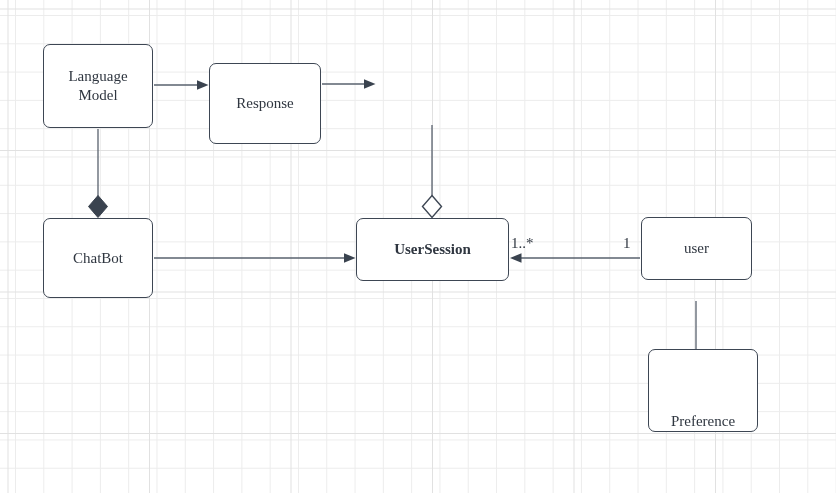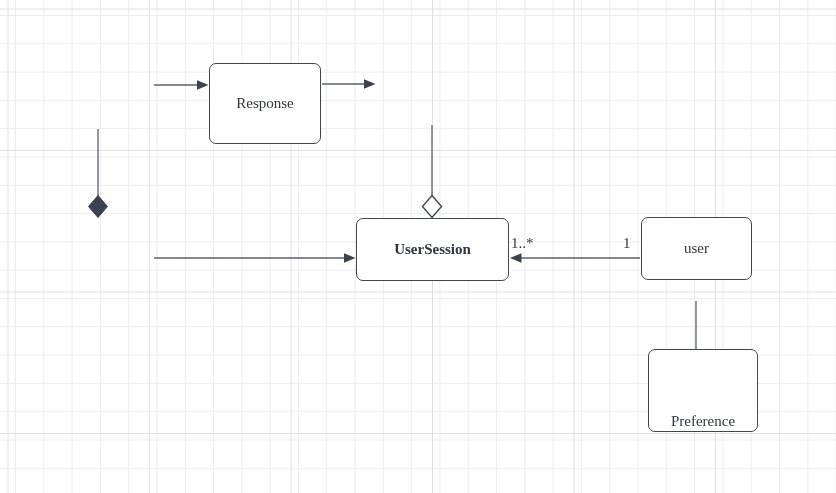--- a/index.html
+++ b/index.html
@@ -93,26 +93,32 @@
     <g>
       <line x1="640" y1="258" x2="521" y2="258"></line>
       <polygon class="arrowhead" points="510,258 521.5,253.2 521.5,262.8"></polygon>
     </g>
 
     <g>
       <line x1="696" y1="301" x2="696" y2="349"></line>
     </g>
   </svg>
 
+  <div class="node" style="left:43px; top:44px; width:110px; height:84px;">
+    <span class="node-label">Language Model</span>
+  </div>
 
   <div class="node" style="left:209px; top:43px; width:112px; height:81px;margin-top:20px;">
     <span class="node-label">Response</span>
   </div>
 
 
+  <div class="node" style="left:43px; top:218px; width:110px; height:80px;">
+    <span class="node-label">ChatBot</span>
+  </div>
 
   <div class="node" style="left:356px; top:218px; width:153px; height:63px;font-weight:bold;">
     <span class="node-label">UserSession</span>
   </div>
 
   <div class="node" style="left:641px; top:217px; width:111px; height:63px;">
     <span class="node-label">user</span>
   </div>
 
   <div class="node" style="left:648px; top:349px; width:110px; height:83px;align-items:flex-end;">

